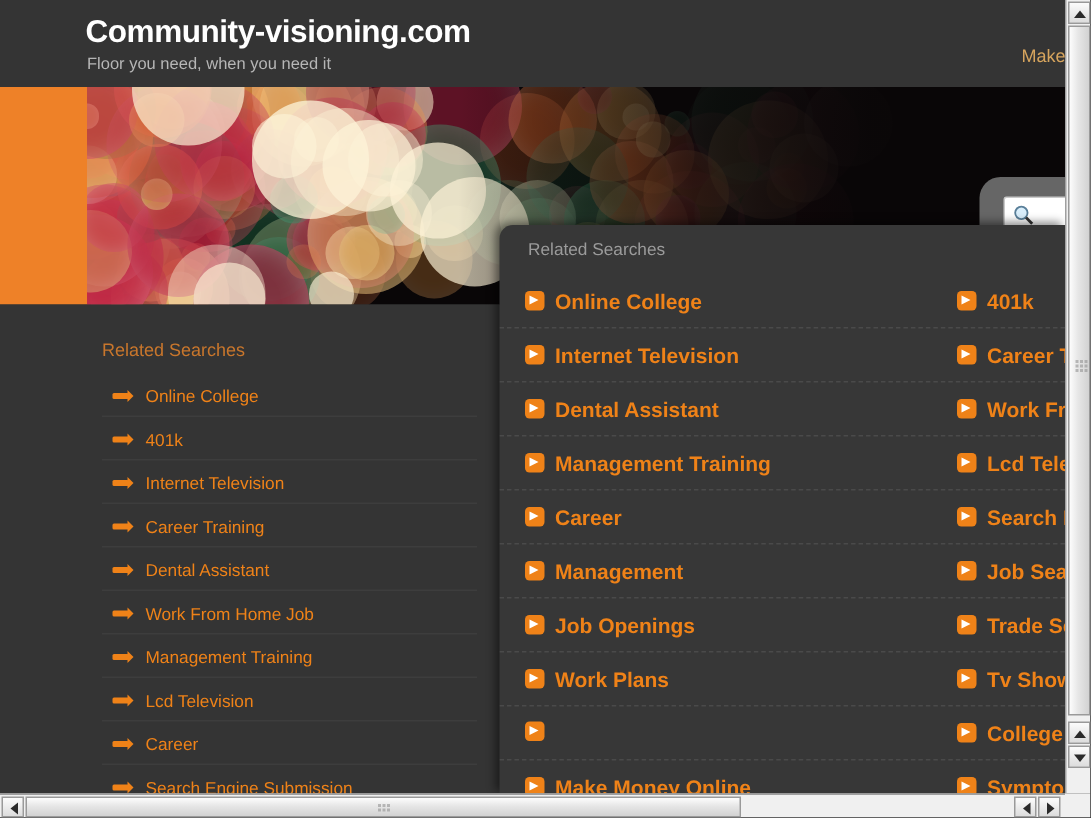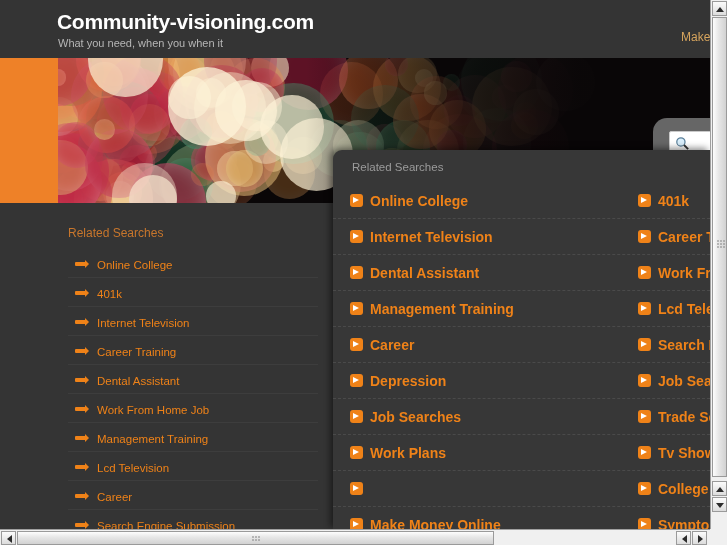--- a/index.html
+++ b/index.html
@@ -231,21 +231,21 @@
 </style>
 </head>
 <body>
 
 <div id="root">
 
   <div id="viewport">
 
     <div id="header">
       <div id="site-title">Community-visioning.com</div>
-      <div id="site-tagline">What you need, when you when it</div>
+      <div id="site-tagline">Floor you need, when you need it</div>
       <div id="header-nav">
         <span id="header-nav-inner">Make Money Online</span>
       </div>
     </div>
 
     <div id="hero">
       <div id="hero-orange"></div>
       <div id="hero-image">
           <div class="bokeh" style="left: -26.2404px; top: 97.4883px; width: 58.1844px; height: 58.1844px; background: rgb(194, 42, 70); opacity: 0.649; box-shadow: rgba(255, 255, 255, 0.35) 0px 0px 14.5461px inset;"></div>
           <div class="bokeh" style="left: 62.8801px; top: 104.239px; width: 18.9861px; height: 18.9861px; background: rgb(232, 145, 58); opacity: 0.481; box-shadow: rgba(255, 255, 255, 0.35) 0px 0px 4.74652px inset;"></div>
@@ -464,26 +464,26 @@
           <div class="ov-cell col-left"><span class="ov-ic"></span><span class="ov-lbl">Management Training</span></div>
           <div class="ov-cell col-right"><span class="ov-ic"></span><span class="ov-lbl">Lcd Television</span></div>
         </div>
 
         <div class="ov-row">
           <div class="ov-cell col-left"><span class="ov-ic"></span><span class="ov-lbl">Career</span></div>
           <div class="ov-cell col-right"><span class="ov-ic"></span><span class="ov-lbl">Search Engine Submission</span></div>
         </div>
 
         <div class="ov-row">
-          <div class="ov-cell col-left"><span class="ov-ic"></span><span class="ov-lbl">Depression</span></div>
+          <div class="ov-cell col-left"><span class="ov-ic"></span><span class="ov-lbl">Management</span></div>
           <div class="ov-cell col-right"><span class="ov-ic"></span><span class="ov-lbl">Job Search</span></div>
         </div>
 
         <div class="ov-row">
-          <div class="ov-cell col-left"><span class="ov-ic"></span><span class="ov-lbl">Job Searches</span></div>
+          <div class="ov-cell col-left"><span class="ov-ic"></span><span class="ov-lbl">Job Openings</span></div>
           <div class="ov-cell col-right"><span class="ov-ic"></span><span class="ov-lbl">Trade Schools</span></div>
         </div>
 
         <div class="ov-row">
           <div class="ov-cell col-left"><span class="ov-ic"></span><span class="ov-lbl">Work Plans</span></div>
           <div class="ov-cell col-right"><span class="ov-ic"></span><span class="ov-lbl">Tv Shows</span></div>
         </div>
 
         <div class="ov-row">
           <div class="ov-cell col-left"><span class="ov-ic"></span></div>

